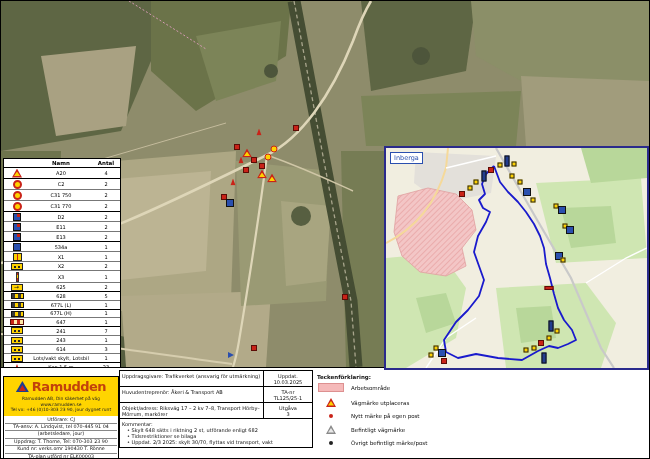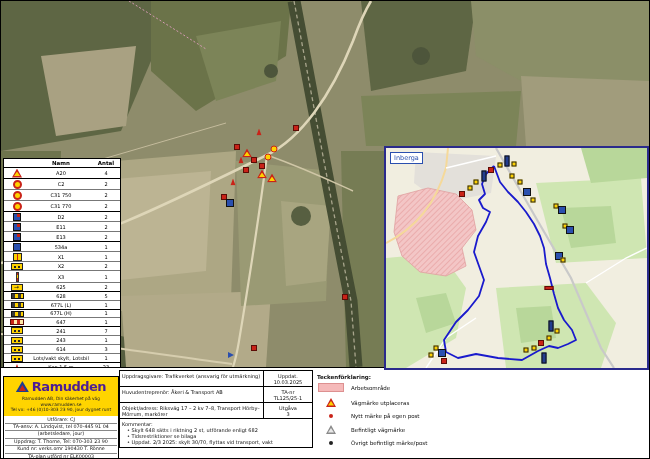--- a/index.html
+++ b/index.html
@@ -54,21 +54,21 @@
   #inset{left:383px;top:145px;width:265px;height:224px;border:2px solid #2a2a8c;background:#f1eee0;z-index:6;overflow:hidden;box-sizing:border-box;}
   #inset-label{position:absolute;left:4px;top:4px;background:#fff;border:1px solid #2a4fae;color:#2a4fae;font-size:6.5px;padding:1px 3px;z-index:8;}
   
   #bottom{left:0;top:366px;width:650px;height:93px;background:#fff;border-top:1px solid #000;z-index:5;}
   
   #company{position:absolute;left:2px;top:8px;width:114px;border:1px solid #000;background:#fff;}
   #company .yellow{background:#ffd400;padding:2px 2px 3px 2px;text-align:center;}
   #logo-row{display:flex;align-items:center;justify-content:center;gap:3px;}
   .logo-tri{position:relative;width:13px;height:11px;background:#1d3d8f;clip-path:polygon(50% 0,100% 100%,0 100%);}
   .logo-tri::after{content:"";position:absolute;left:3px;right:3px;top:4px;bottom:1px;background:#c92318;clip-path:polygon(50% 0,100% 100%,0 100%);}
-  #brand{font-size:13px;font-weight:bold;color:#4c1d95;letter-spacing:-.5px;}
+  #brand{font-size:13px;font-weight:bold;color:#c2410c;letter-spacing:-.5px;}
   .ylines{font-size:4.4px;line-height:5.5px;color:#222;margin-top:2px;}
   .ilines{font-size:4.8px;line-height:6.4px;color:#111;text-align:center;padding:1px 1px;}
   .ilines div{border-top:.5px solid #888;}
   .ilines div:first-child{border-top:none;}
   
   #titleblock{position:absolute;left:118px;top:2px;width:192px;border:1px solid #000;background:#fff;font-size:5px;color:#111;}
   .tb-row{display:flex;border-bottom:.7px solid #000;}
   .tb-left{flex:1;padding:1.5px 2px;line-height:6px;border-right:.7px solid #000;}
   .tb-right{width:44px;padding:1.5px 2px;text-align:center;line-height:6px;}
   .tb-comment{padding:1.5px 2px;line-height:6.2px;}

